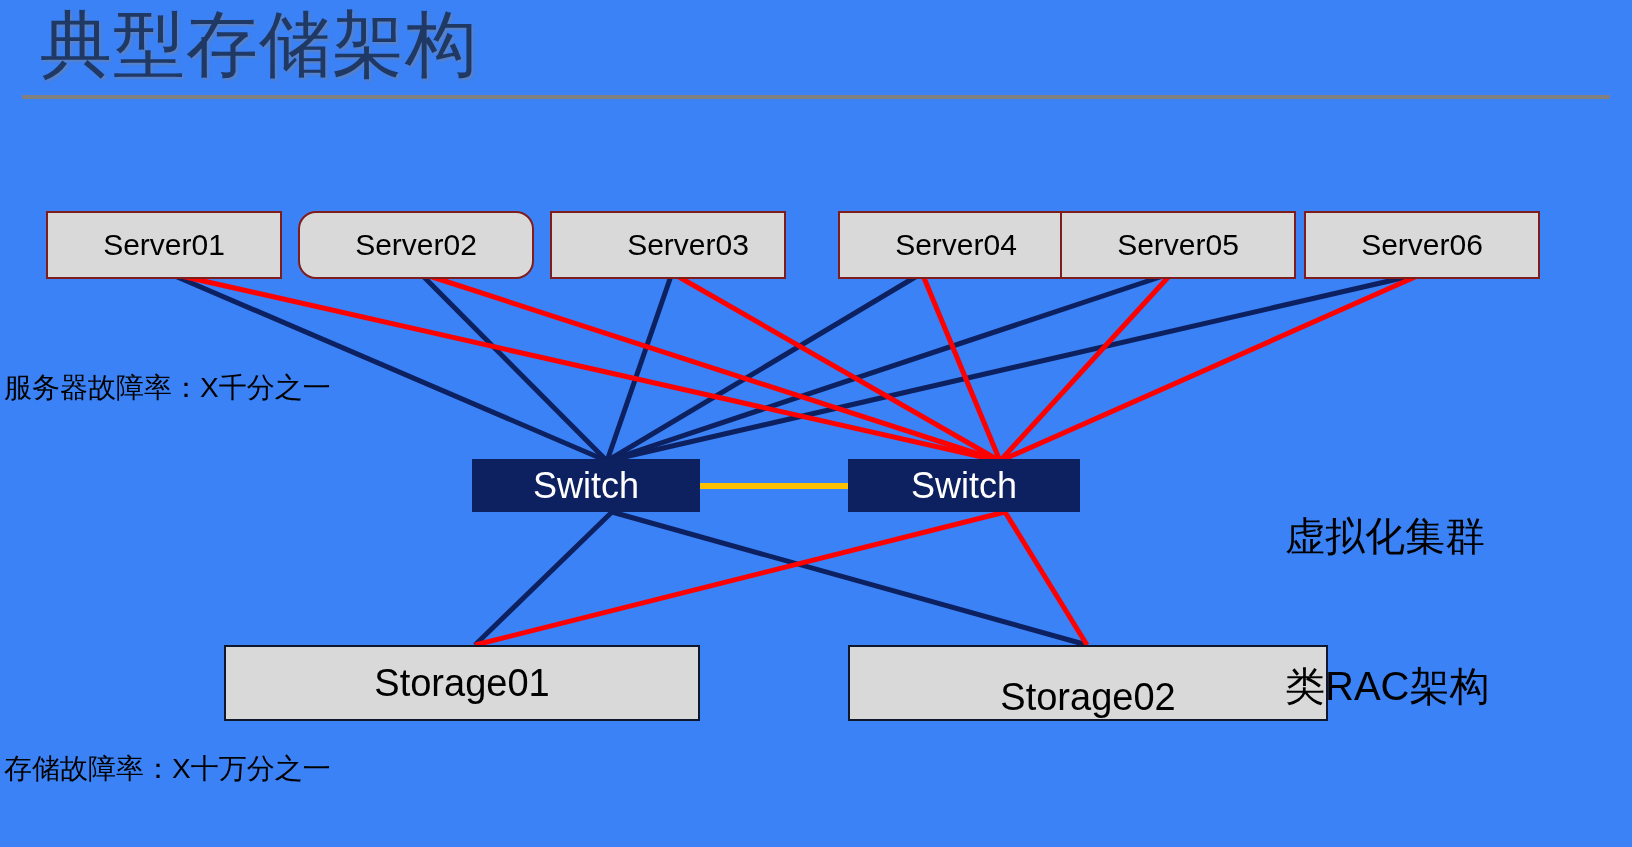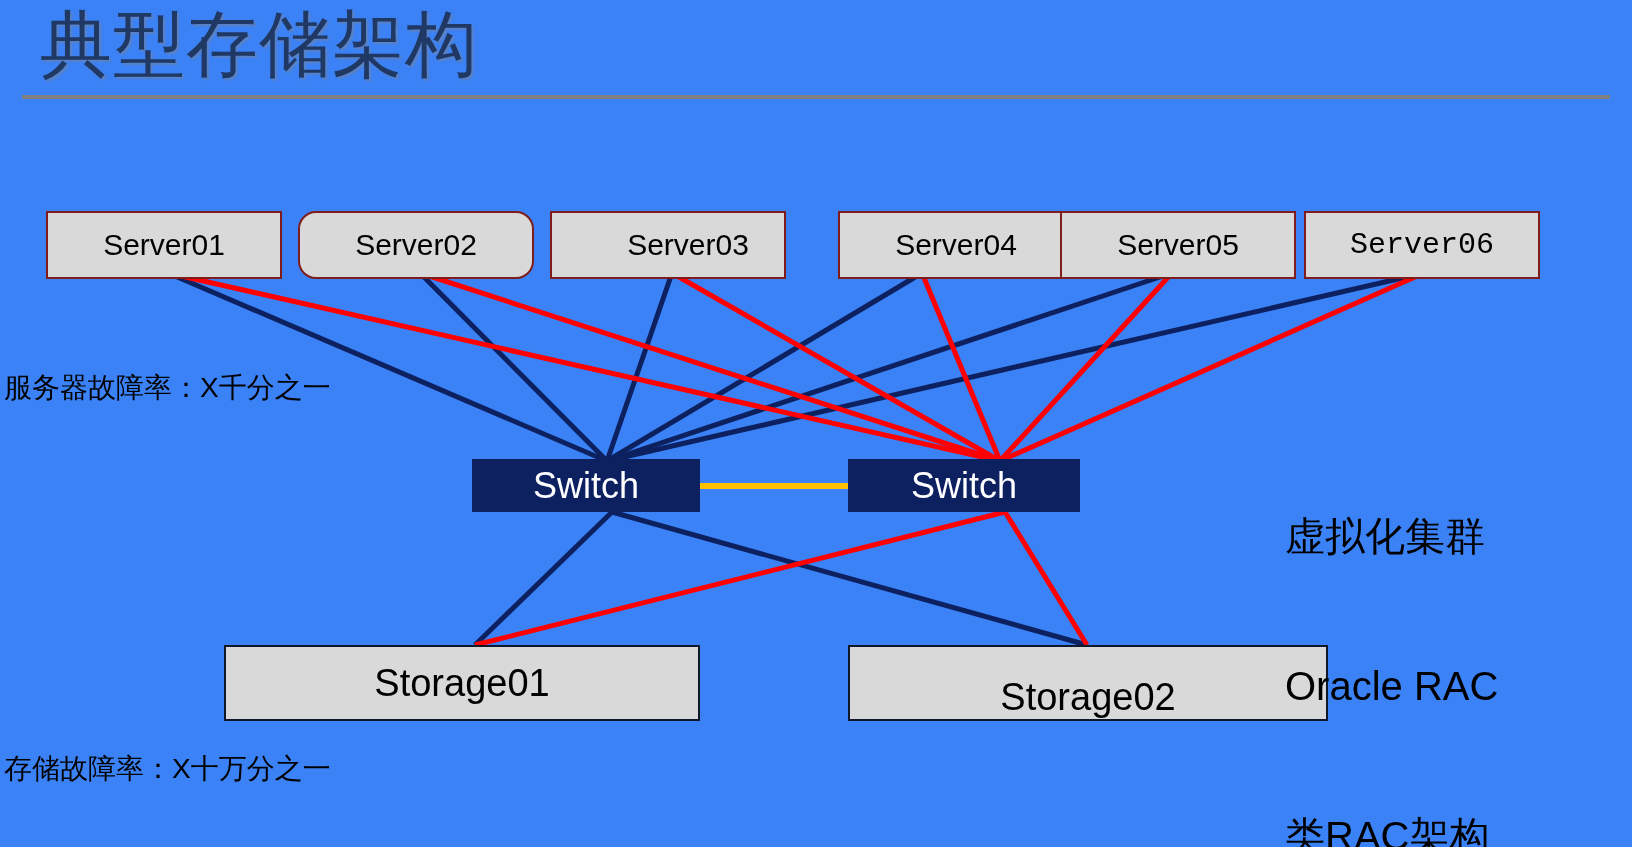--- a/index.html
+++ b/index.html
@@ -161,21 +161,21 @@
       </div>
       <div class="node server-box" style="left: 550px; width: 236px; padding-left: 40px;">
         <span>Server03</span>
       </div>
       <div class="node server-box" style="left: 838px; width: 236px;">
         <span>Server04</span>
       </div>
       <div class="node server-box" style="left: 1052px; width: 236px; margin-left: 8px;">
         <span>Server05</span>
       </div>
-      <div class="node server-box" style="left: 1304px; width: 236px; font-family: Liberation Mono, monospace;">
+      <div class="node server-box" style="left: 1304px; width: 236px;">
         <span>Server06</span>
       </div>
       <div class="node switch-box" style="left: 472px; width: 228px;">
         <span>Switch</span>
       </div>
       <div class="node switch-box" style="left: 848px; width: 232px;">
         <span>Switch</span>
       </div>
       <div class="node storage-box" style="left: 224px; width: 476px;">
         <span>Storage01</span>
@@ -184,17 +184,16 @@
         <span>Storage02</span>
       </div>
     </div>
 
   <div class="annot" id="annot-server-rate">服务器故障率：X千分之一</div>
 
   <div class="annot" id="annot-storage-rate">存储故障率：X十万分之一</div>
 
   <div class="annot" id="annot-cluster">
     <div>虚拟化集群</div>
-    <div>Oracle RAC</div>
     <div>类RAC架构</div>
   </div>
 
 </div>
 
 </body></html>

